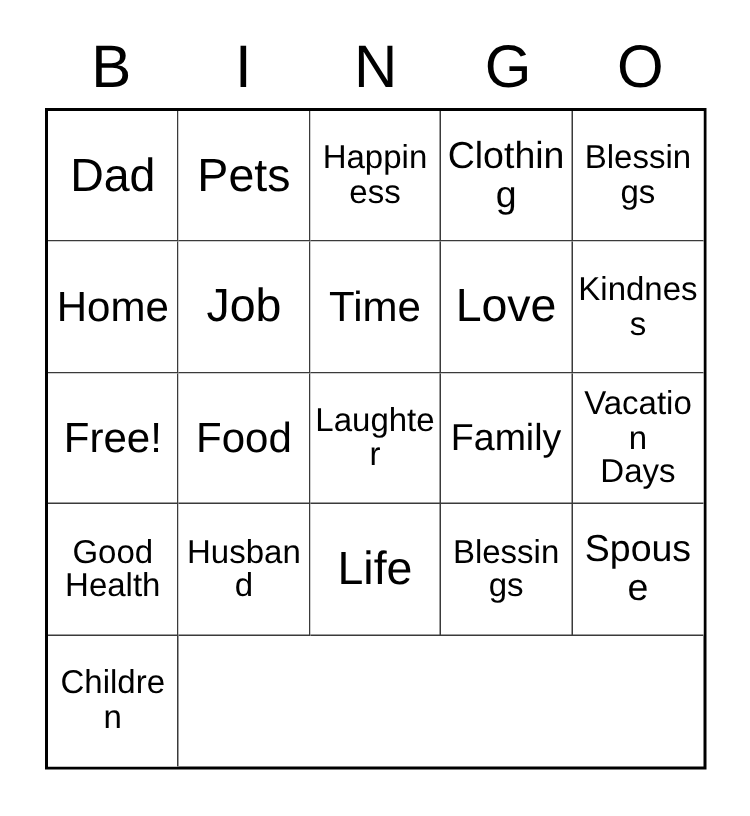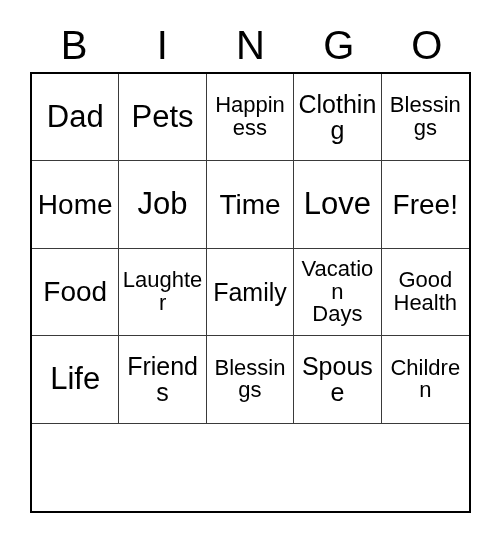--- a/index.html
+++ b/index.html
@@ -125,44 +125,47 @@
       <div class="cell">
         <span class="cell-text sz-xl">Job</span>
       </div>
       <div class="cell">
         <span class="cell-text sz-lg">Time</span>
       </div>
       <div class="cell">
         <span class="cell-text sz-xl">Love</span>
       </div>
       <div class="cell">
+        <span class="cell-text sz-sm">Kindness</span>
+      </div>
+      <div class="cell">
         <span class="cell-text sz-lg">Free!</span>
       </div>
       <div class="cell">
         <span class="cell-text sz-lg">Food</span>
       </div>
       <div class="cell">
         <span class="cell-text sz-sm">Laughter</span>
       </div>
       <div class="cell">
         <span class="cell-text sz-md">Family</span>
       </div>
       <div class="cell">
         <span class="cell-text sz-sm">Vacation
 Days</span>
       </div>
       <div class="cell">
         <span class="cell-text sz-two">Good
 Health</span>
       </div>
       <div class="cell">
-        <span class="cell-text sz-xl">Life</span>
+        <span class="cell-text sz-sm">Husband</span>
       </div>
       <div class="cell">
-        <span class="cell-text sz-md">Friends</span>
+        <span class="cell-text sz-xl">Life</span>
       </div>
       <div class="cell">
         <span class="cell-text sz-sm">Blessings</span>
       </div>
       <div class="cell">
         <span class="cell-text sz-md">Spouse</span>
       </div>
       <div class="cell">
         <span class="cell-text sz-sm">Children</span>
       </div>

